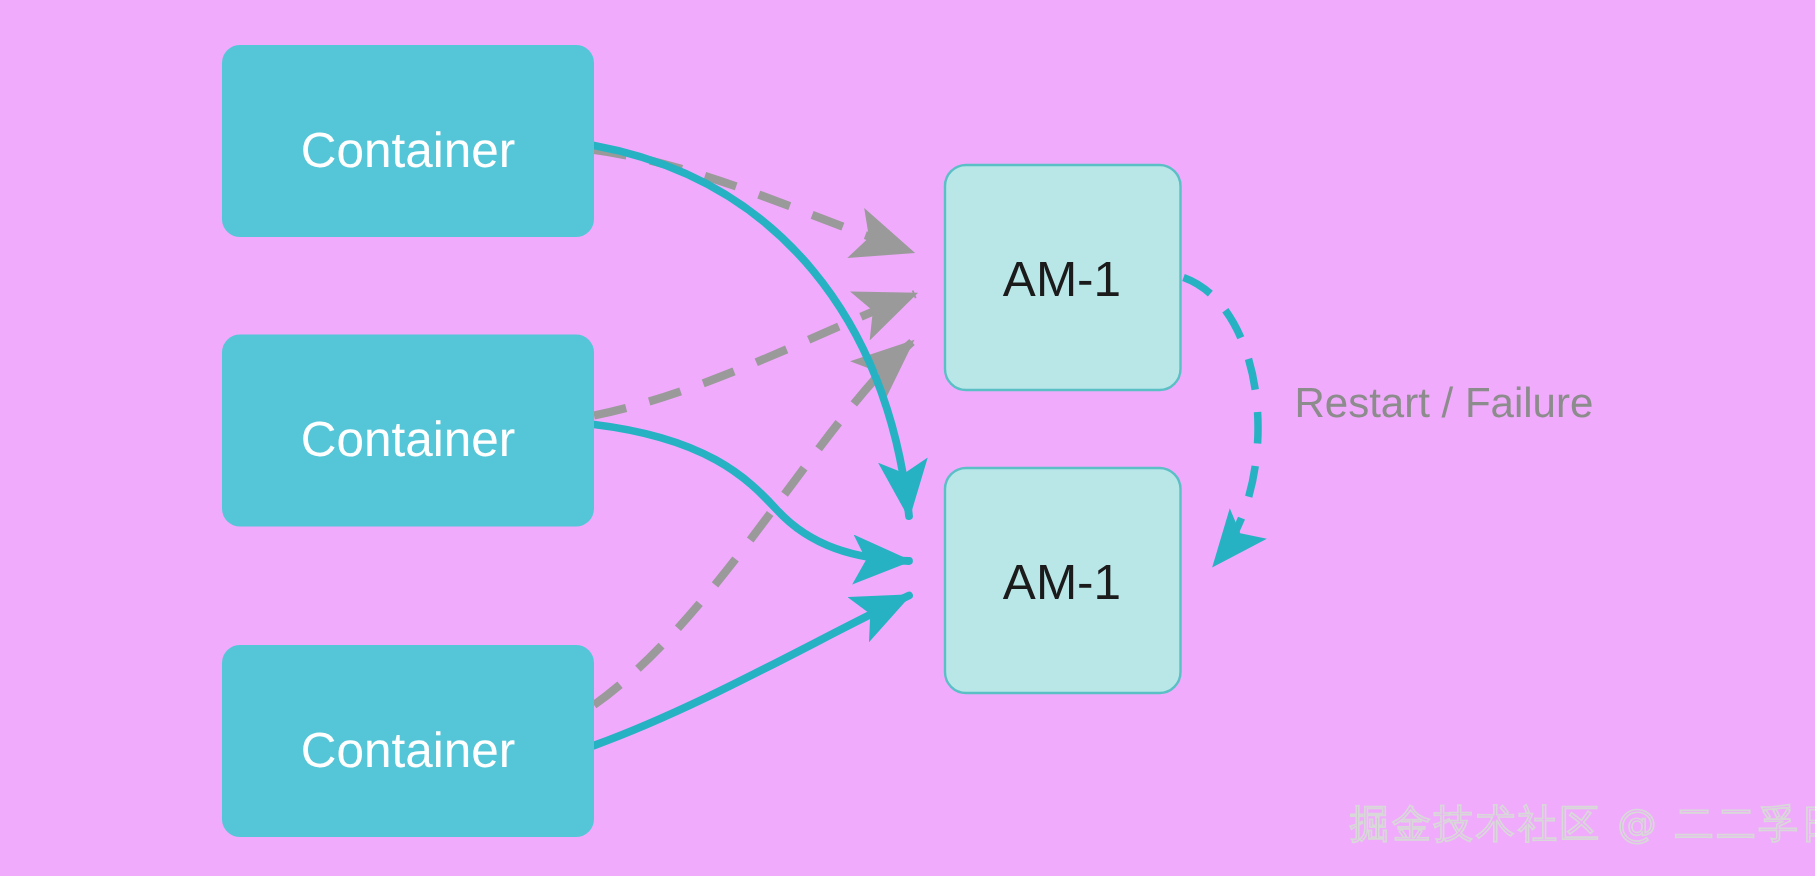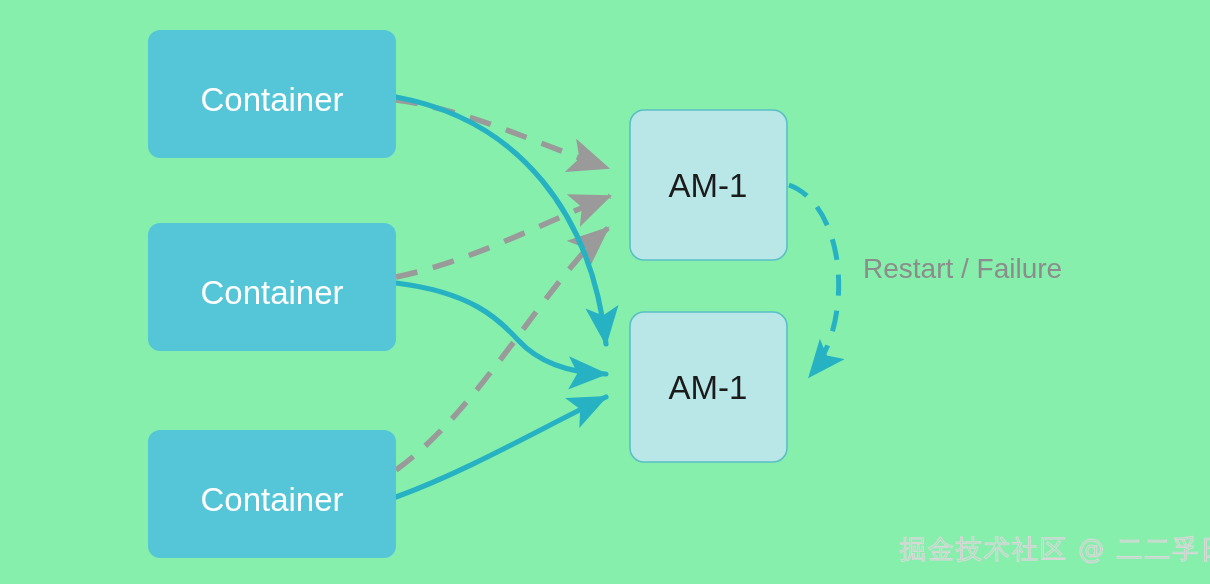--- a/index.html
+++ b/index.html
@@ -7,21 +7,21 @@
     padding: 0;
     background: #ffffff;
   }
   body {
     font-family: "Liberation Sans", sans-serif;
   }
   #canvas {
     position: relative;
     width: 1210px;
     height: 584px;
-    background: #86efac;
+    background: #f0abfc;
     overflow: hidden;
   }
   #diagram-svg {
     position: absolute;
     left: 0;
     top: 0;
     width: 1210px;
     height: 584px;
   }
   .node-label {

